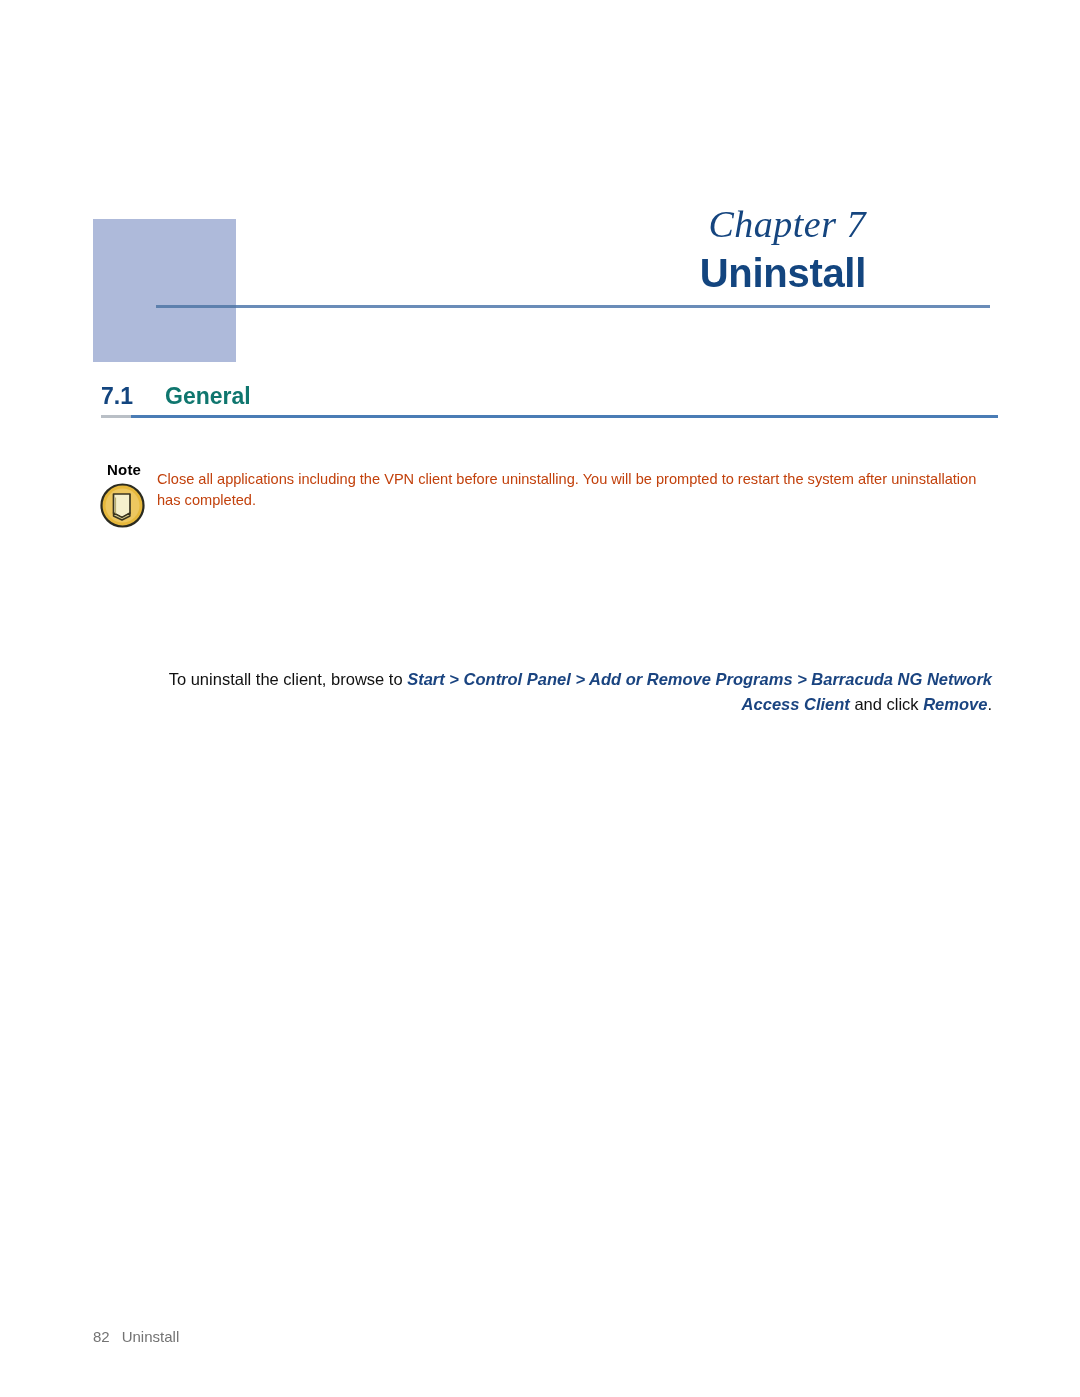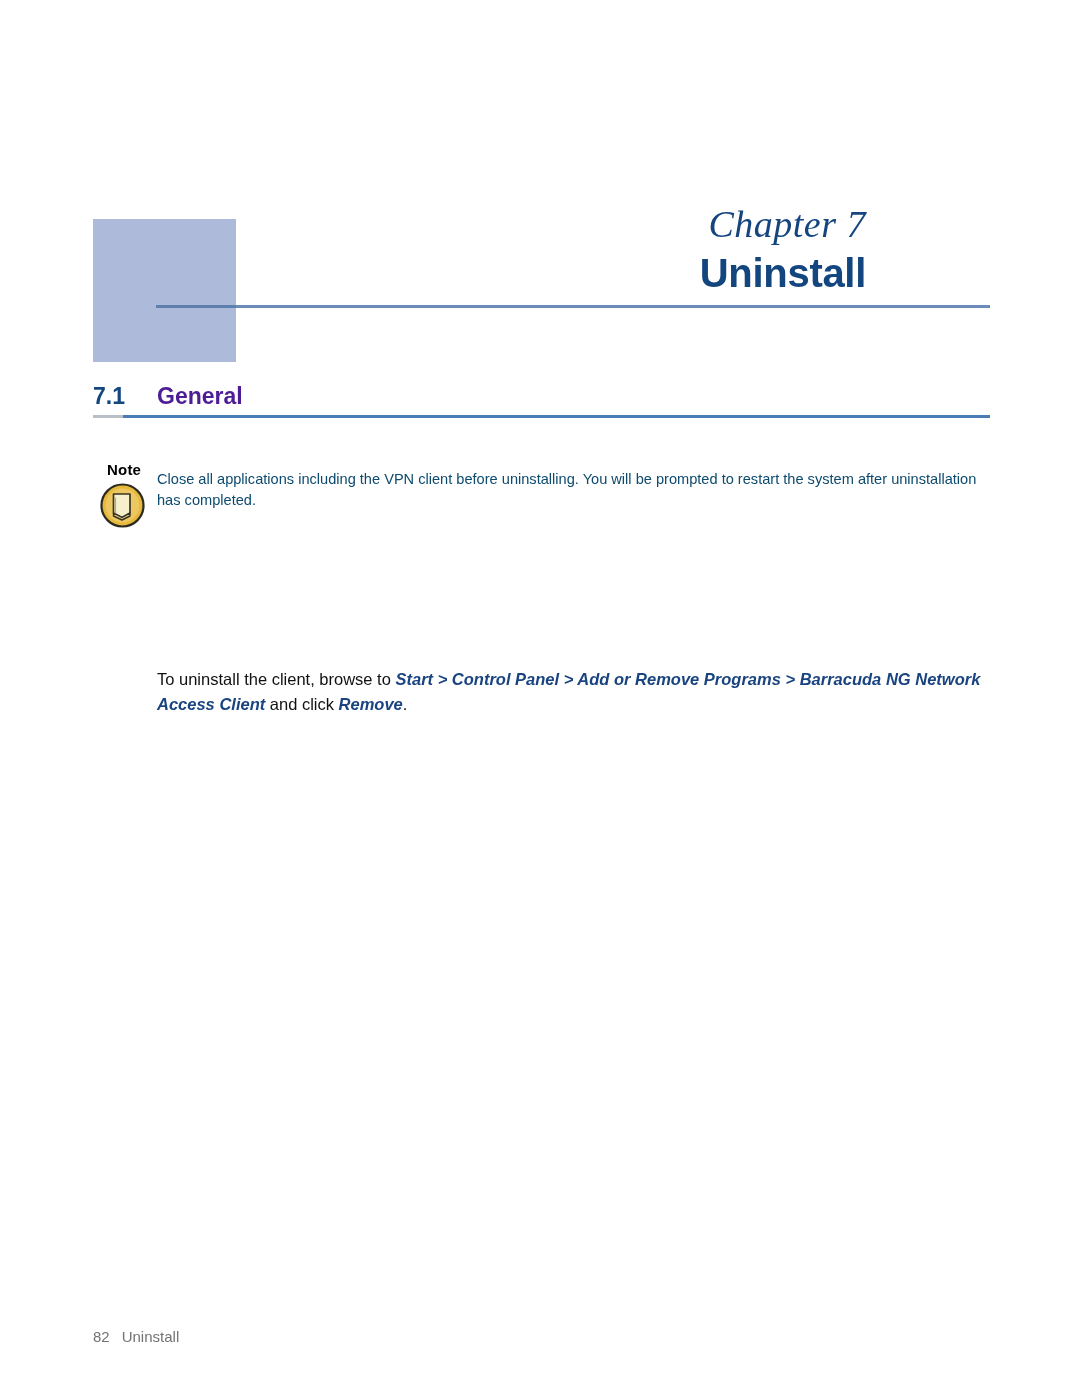--- a/index.html
+++ b/index.html
@@ -82,37 +82,38 @@
 
   
   .section {
     position: absolute;
     left: 93px;
     width: 897px;
   }
   .section-heading {
     position: relative;
     height: 36px;
+    margin-left: 8px;
   }
   .section-num {
     position: absolute;
     left: 0;
     top: 0;
     font-size: 23px;
     font-weight: bold;
     color: #13457f;
     font-family: "Liberation Sans", sans-serif;
   }
   .section-name {
     position: absolute;
     left: 64px;
     top: 0;
     font-size: 23px;
     font-weight: bold;
-    color: #4c1d95;
+    color: #0f766e;
     font-family: "Liberation Sans", sans-serif;
   }
   .section-rule {
     position: absolute;
     left: 0;
     top: 32px;
     width: 897px;
     height: 3px;
     background: #4a7cb5;
   }
@@ -147,21 +148,21 @@
     width: 45px;
     height: 45px;
   }
   .note-text {
     position: absolute;
     left: 64px;
     top: 8px;
     width: 832px;
     font-size: 14.6px;
     line-height: 21px;
-    color: #0c4a6e;
+    color: #c2410c;
   }
 
   
   .body-wrap {
     position: absolute;
     left: 157px;
     width: 835px;
   }
   .body-par {
     font-size: 16.5px;
@@ -219,21 +220,21 @@
         <path d="M13.5 11 L30 11 L30 30 L22 34.5 L13.5 30 Z" fill="#f6f0cc" stroke="#3a3520" stroke-width="1.7" stroke-linejoin="round"></path>
         <path d="M13.5 30 L22 34.5 L30 30 L30 33 L22 37 L13.5 33 Z" fill="#d8cf92" stroke="#3a3520" stroke-width="1.4" stroke-linejoin="round"></path>
         <path d="M15.5 14.5 L15.5 30.5" stroke="#b8ad70" stroke-width="1.2"></path>
       </svg>
     </div>
 
     <div class="note-text">Close all applications including the VPN client before uninstalling. You will be prompted to restart the system after uninstallation has completed.</div>
   </div>
 
 
-  <div class="body-wrap" style="top:650px;">
+  <div class="body-wrap" style="top:650px;text-align:right;">
     <p class="body-par"><span>To uninstall the client, browse to </span><span class="path-em">Start &gt; Control Panel &gt; Add or Remove Programs &gt; Barracuda NG Network Access Client</span><span> and click </span><span class="path-em">Remove</span><span>.</span></p>
   </div>
 
   <div class="footer">
     <span class="footer-page">82</span><span>Uninstall</span>
   </div>
 
 </div>
 
 </body></html>

